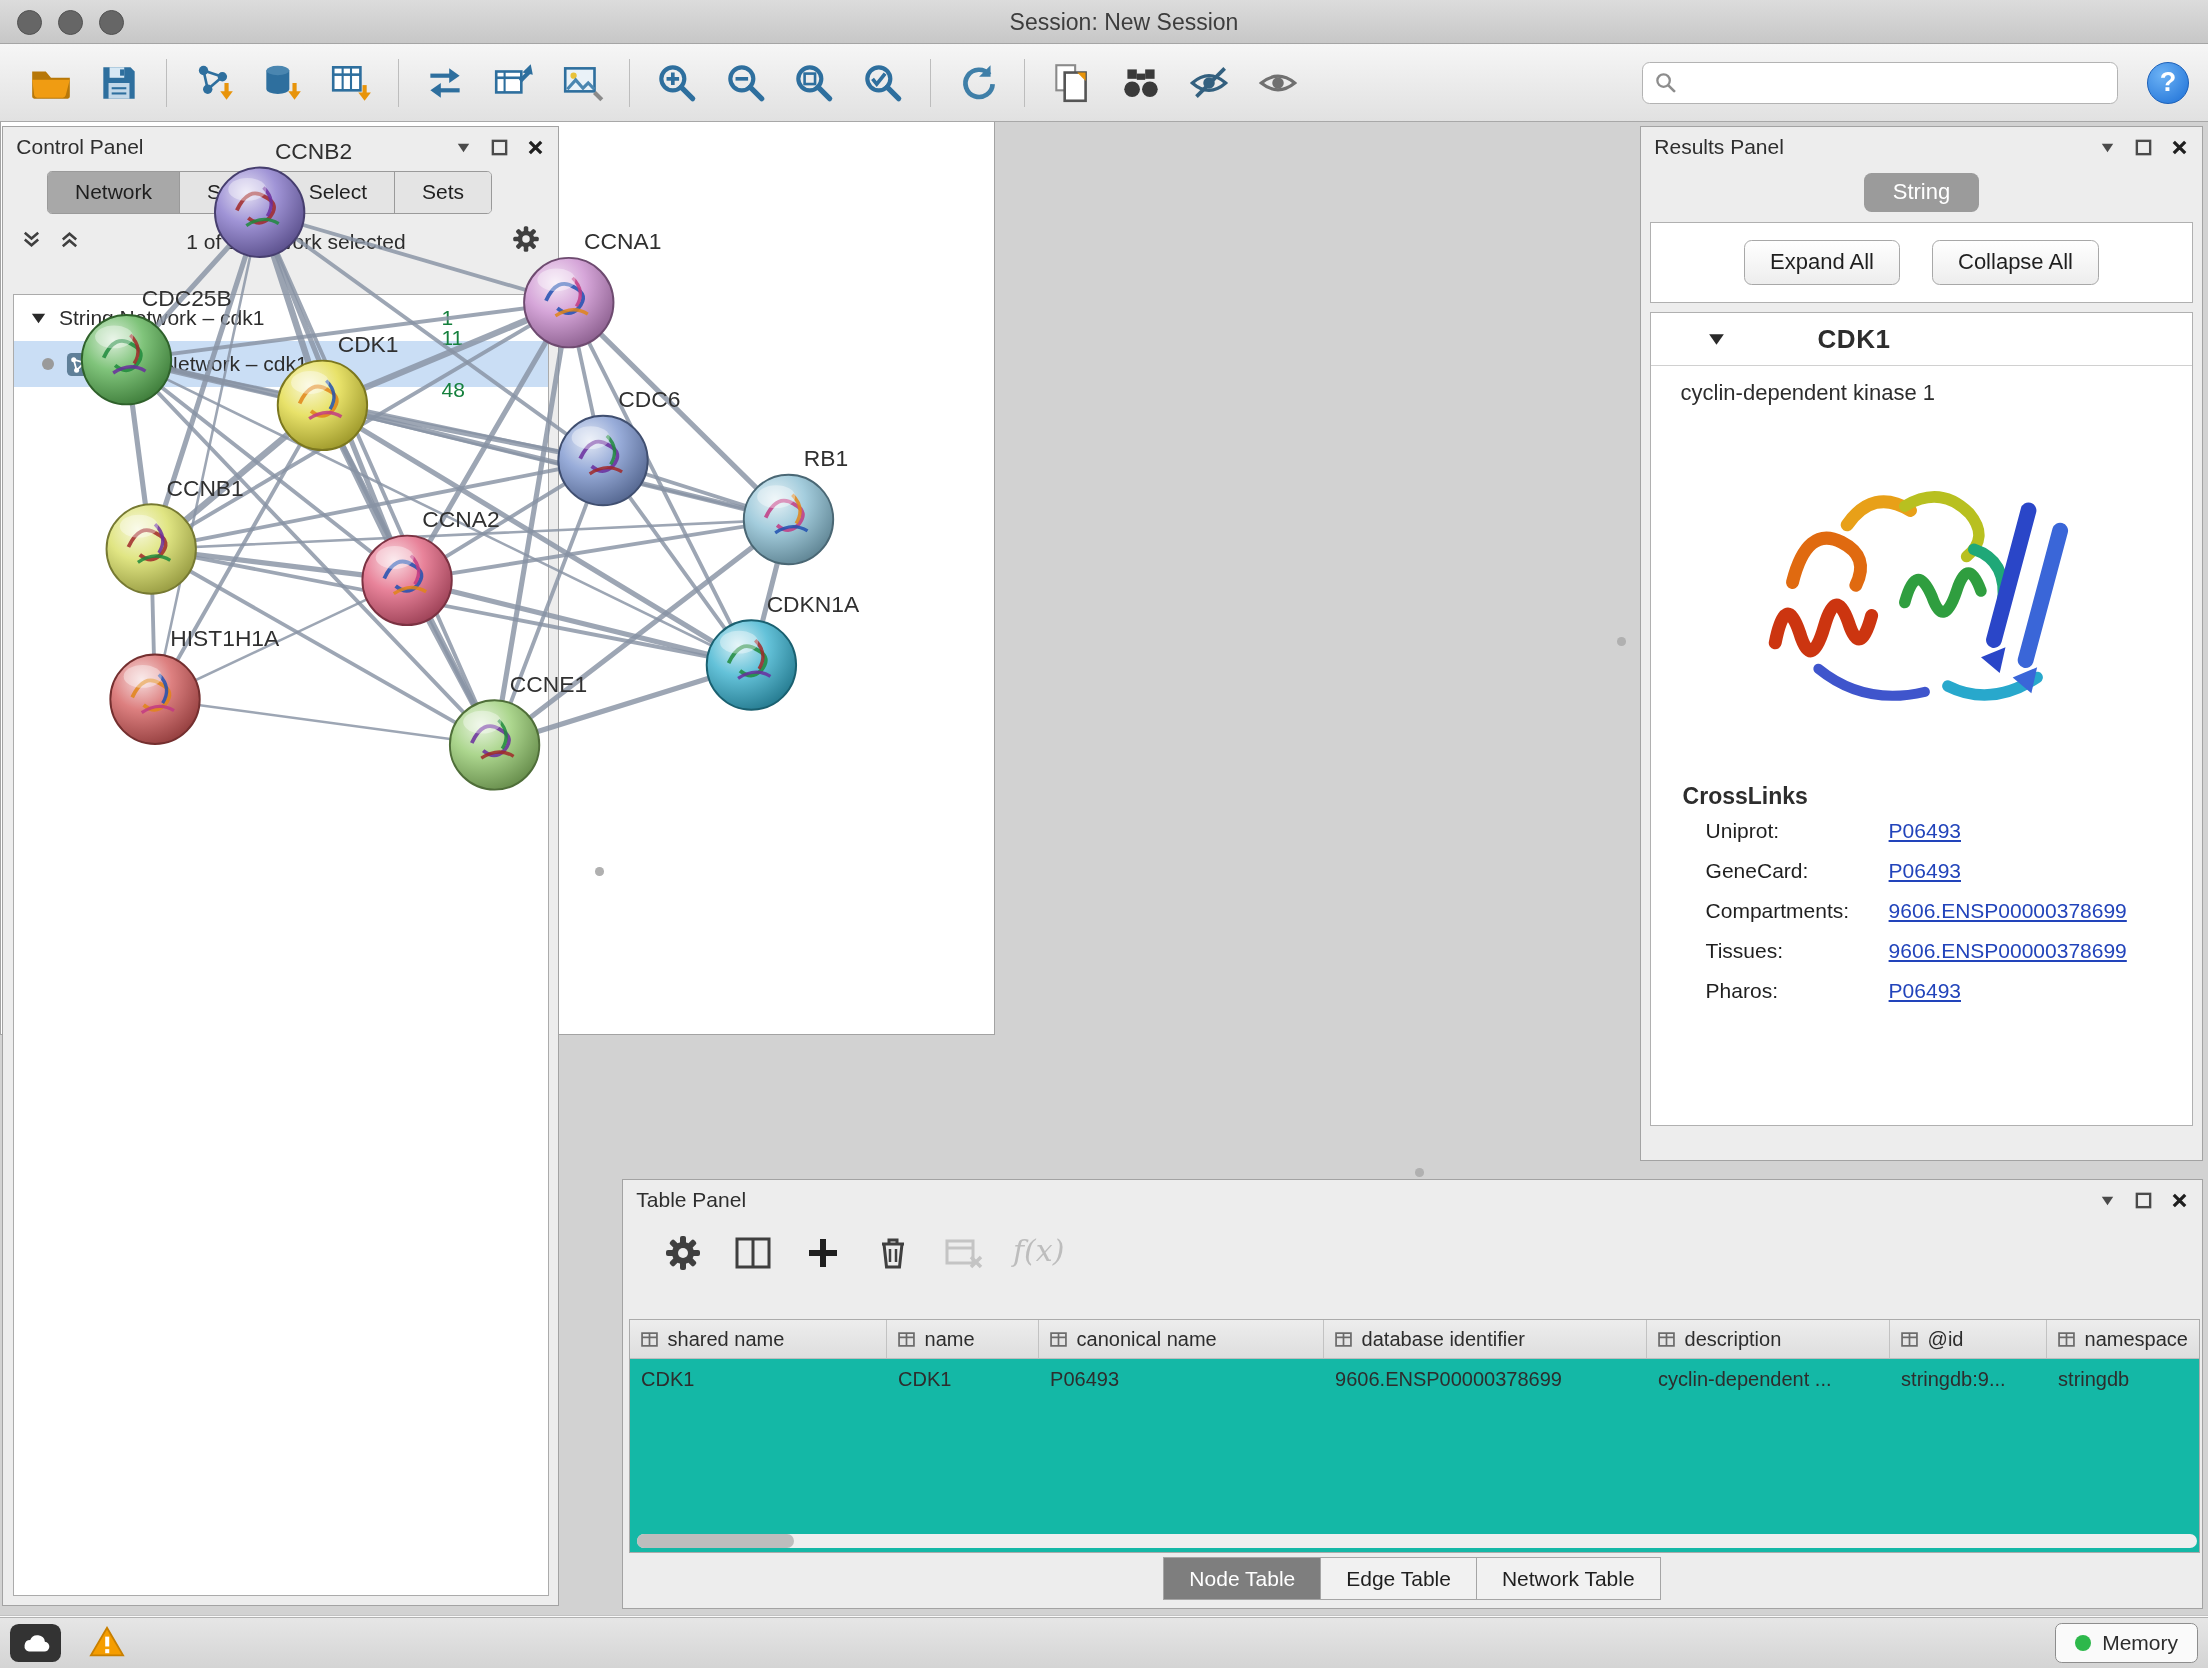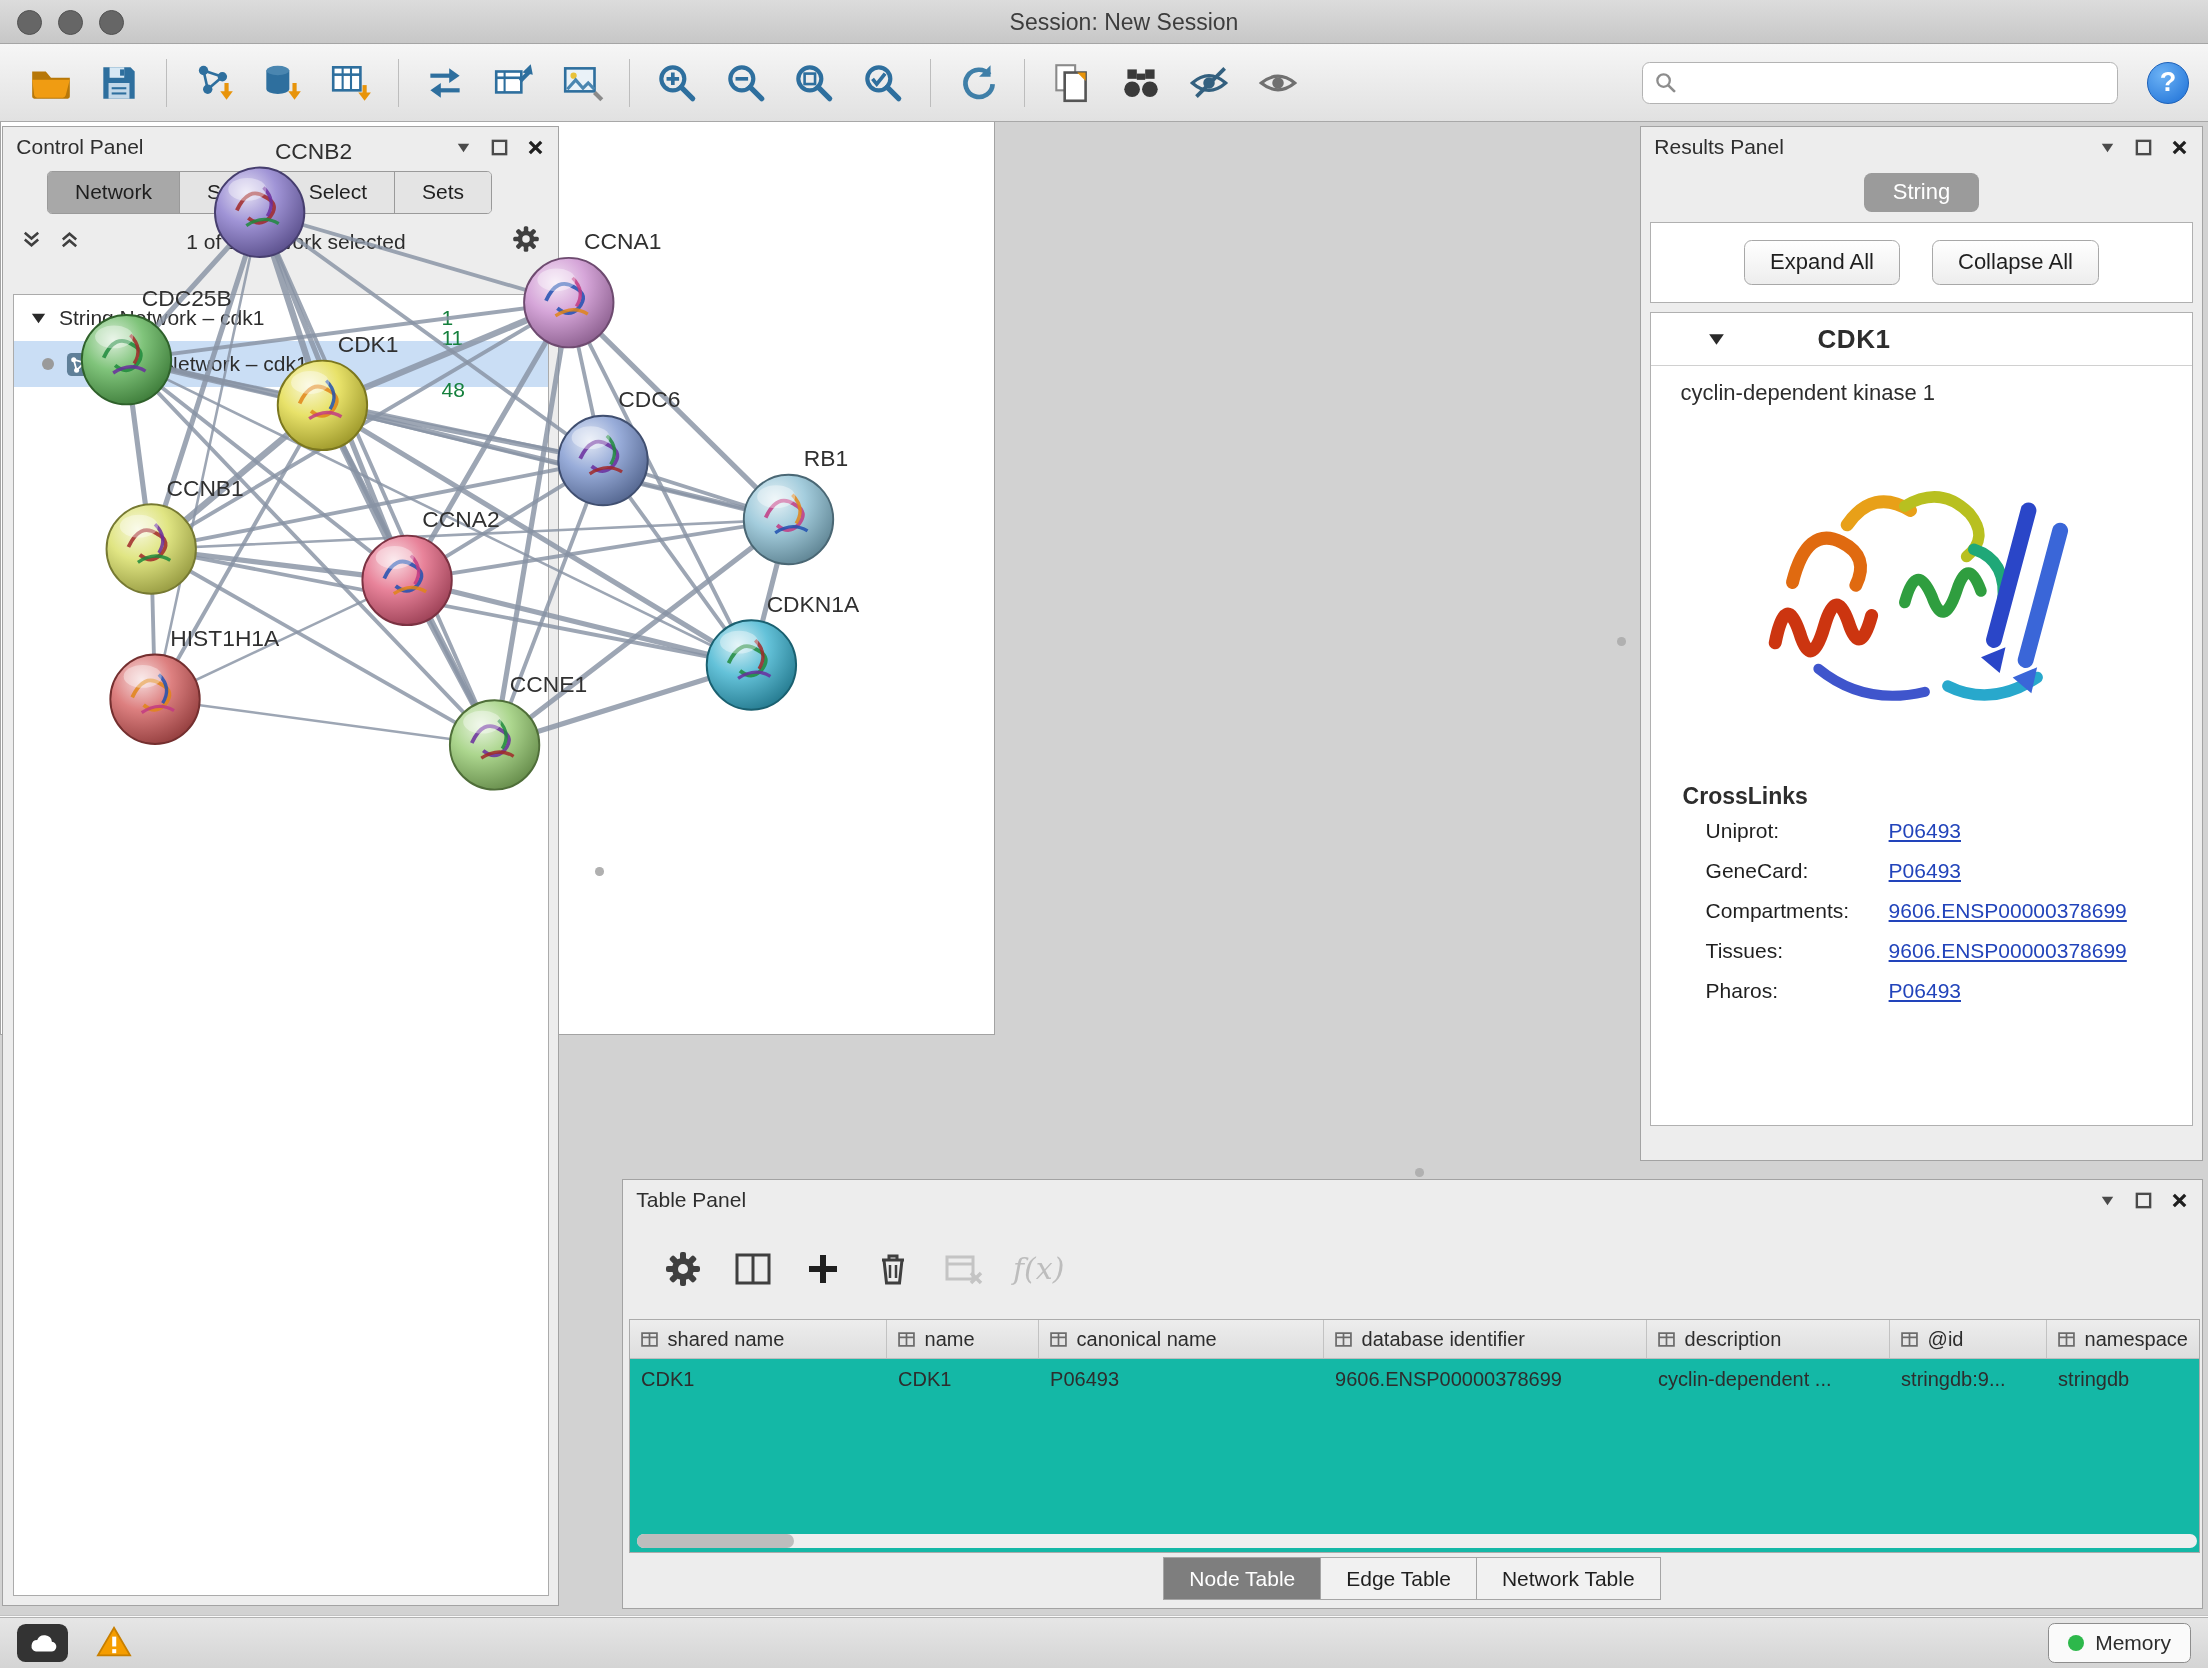--- a/index.html
+++ b/index.html
@@ -88,21 +88,21 @@
   .gname { font-size:22px; margin:13.3px 0 0 30px; }
   .proteinwrap { display:flex; justify-content:center; margin-top:21px; }
   .proteinwrap svg { width:380px; height:331px; }
   .cltitle { font-size:23px; font-weight:bold; margin:25px 0 9.5px 32px; }
   .cl-row { display:flex; margin:0 16px 16px 55px; font-size:21px; }
   .cl-label { width:183px; color:#1f1f1f; }
   .cl-link { color:#2244bb; text-decoration:underline; cursor:pointer; }
 
   
   #table-panel { left:622px; top:1179px; width:1581px; height:430px; }
-  .ttools { display:flex; align-items:center; gap:30px; padding:13.3px 0 0 40px; height:84px; }
+  .ttools { display:flex; align-items:flex-start; gap:30px; padding:13.3px 0 0 40px; height:84px; }
   .ttools svg { width:40px; height:40px; }
   .fx { font-family:"DejaVu Serif", serif; font-style:italic; font-size:30px; color:#bdbdbd; }
   .tablebox { position:absolute; left:5.7px; right:1.9px; top:139px; height:234px; background:#14b8a6;
     border:1px solid #ababab; overflow:hidden; }
   .thead { display:flex; background:linear-gradient(#ededed,#dedede); border-bottom:1px solid #bdbdbd; }
   .th { display:flex; align-items:center; gap:9.5px; font-size:20px; padding:7.6px 11.4px;
     border-right:1px solid #c2c2c2; flex:0 0 auto; white-space:nowrap; overflow:hidden; }
   .th .colic { width:17px; height:17px; flex:0 0 auto; }
   .tr { display:flex; }
   .td { font-size:20px; padding:8.6px 11.4px; flex:0 0 auto; white-space:nowrap; overflow:hidden; }
@@ -110,21 +110,21 @@
     background:#efefef; border-radius:7.6px; }
   .hthumb { width:157px; height:14.3px; background:#bdbdbd; border-radius:7.6px; }
   .ttabs { position:absolute; left:0; right:0; bottom:7.6px; display:flex; justify-content:center; }
   .btab { font-size:21px; padding:8.6px 25px; background:#f1f1f1; border:1px solid #a5a5a5;
     margin-left:-1px; color:#1f1f1f; }
   .btab.active { background:#7e7e7e; color:#fff; }
 
   
   .statusbar { position:absolute; left:0; right:0; bottom:0; height:51px;
     background:linear-gradient(#e6e6e6,#d4d4d4); border-top:1px solid #b2b2b2;
-    display:flex; align-items:center; padding:0 17px; gap:27px; }
+    display:flex; align-items:center; padding:0 10px; gap:27px; }
   .cloudbtn { width:51px; height:38px; border-radius:8.6px; background:#333; display:flex;
     align-items:center; justify-content:center; }
   .cloudbtn svg { width:32px; height:25px; }
   .warnbtn svg { width:38px; height:34px; }
   .membtn { margin-left:auto; display:flex; align-items:center; gap:11.4px; font-size:21px;
     background:#fafafa; border:1px solid #8d8d8d; border-radius:6.7px; padding:6.7px 19px; }
   .memdot { width:16px; height:16px; border-radius:50%; background:#2db84b; }
 
   .splitdot { position:absolute; width:8.6px; height:8.6px; border-radius:50%; background:#b0b0b0; }
 </style>

